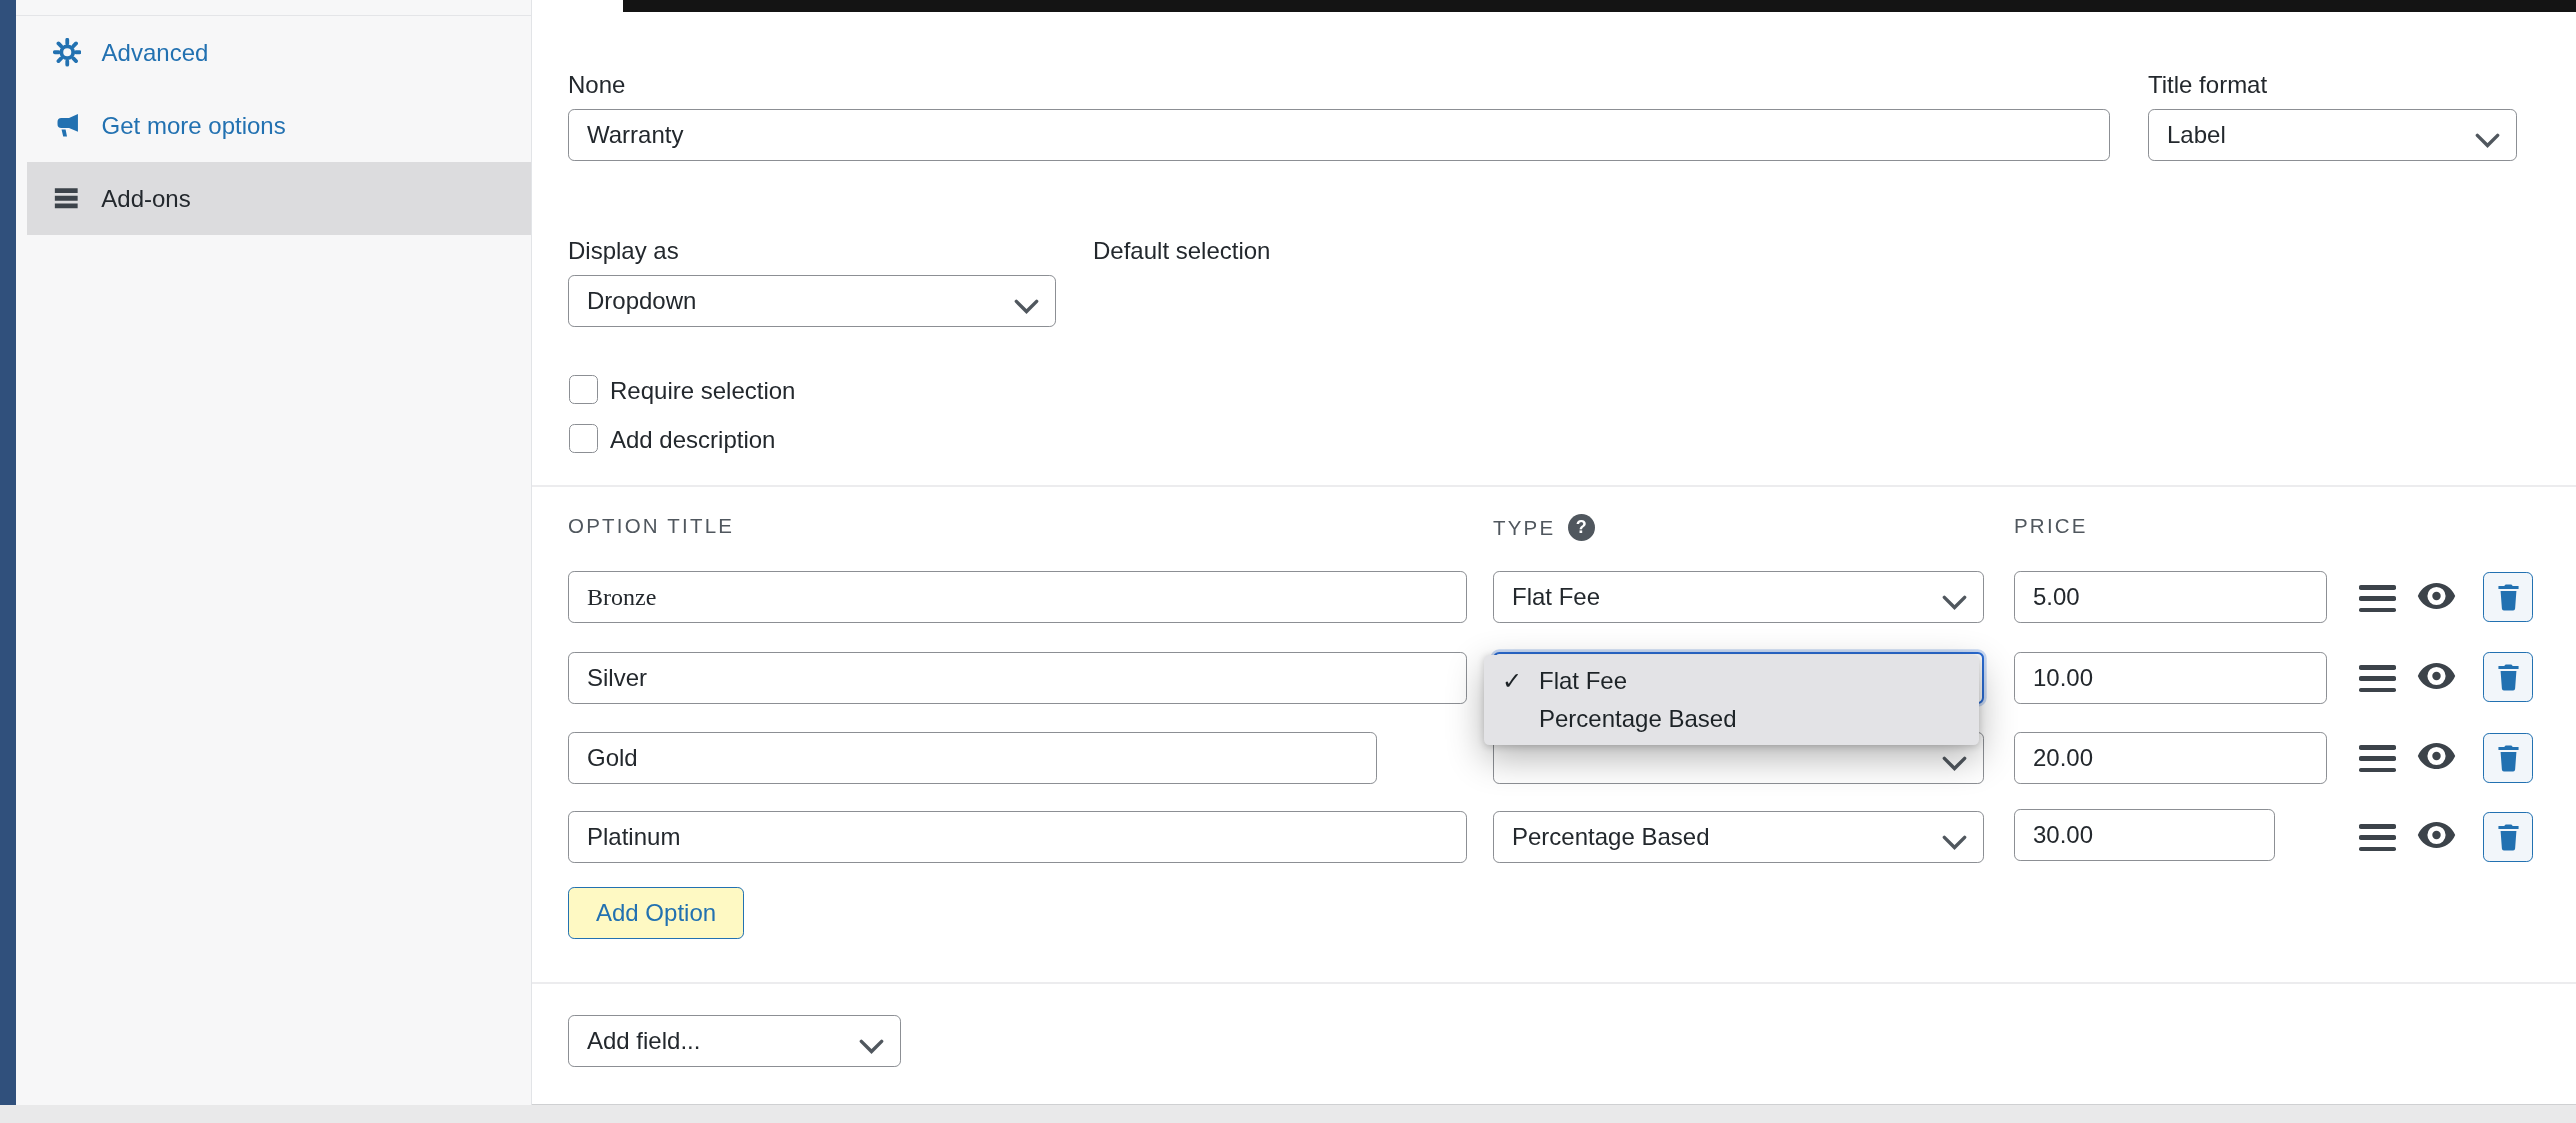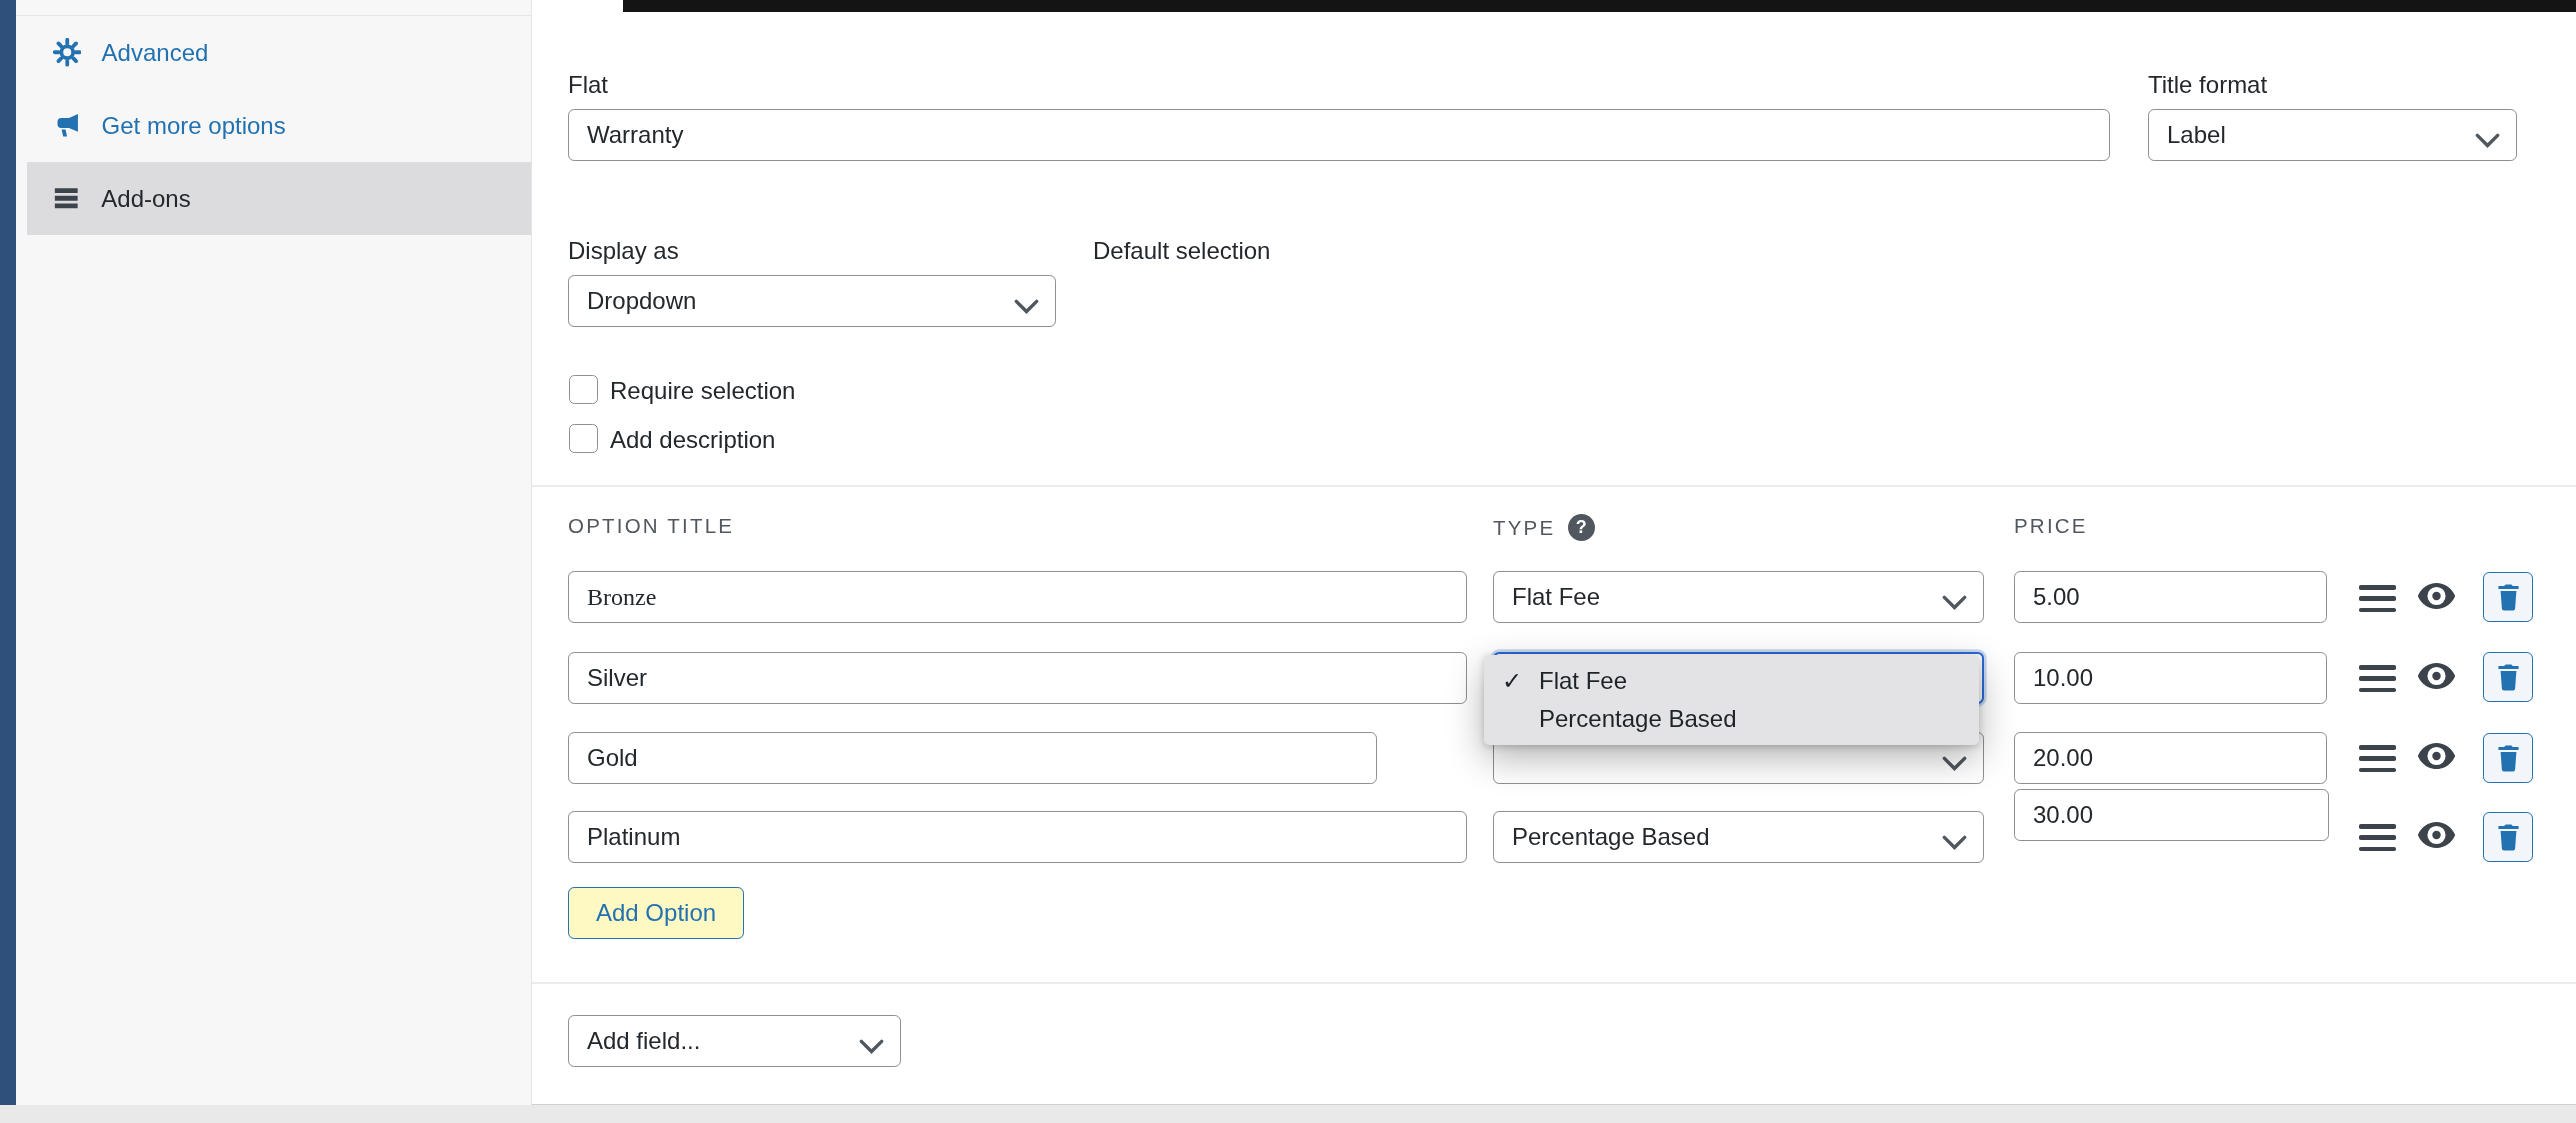--- a/index.html
+++ b/index.html
@@ -129,21 +129,21 @@
           <path d="M2 3h16v3.4H2zM2 8.3h16v3.4H2zM2 13.6h16V17H2z"></path>
         </svg>
       </span>
       <span>Add-ons</span>
     </div>
   </div>
 
   <div class="panel">
     <div class="top-strip"></div>
 
-    <div class="field-label" style="left:36px; top:71px;">Flat</div>
+    <div class="field-label" style="left:36px; top:71px;">None</div>
     <input class="ti" style="left: 36px; top: 109px; width: 1542px;" value="Warranty">
 
     <div class="field-label" style="left:1616px; top:71px;">Title format</div>
     <div class="sel" style="left:1616px; top:109px; width:369px;">
       <span>Label</span>
       <span class="chev">
         <svg viewBox="0 0 16 10">
             <path d="M1.5 1.5 8 8l6.5-6.5" fill="none" stroke="#50575e" stroke-width="2.2" stroke-linecap="round"></path>
           </svg>
       </span>
@@ -258,21 +258,21 @@
 
     <input class="ti" style="left: 36px; top: 811px; width: 899px;" value="Platinum">
     <div class="sel" style="left:961px; top:811px; width:491px;">
       <span>Percentage Based</span>
       <span class="chev">
         <svg viewBox="0 0 16 10">
             <path d="M1.5 1.5 8 8l6.5-6.5" fill="none" stroke="#50575e" stroke-width="2.2" stroke-linecap="round"></path>
           </svg>
       </span>
     </div>
-    <input class="ti" style="left: 1482px; top: 789px; width: 315px;" value="30.00">
+    <input class="ti" style="left: 1482px; top: 809px; width: 261px;" value="30.00">
     <span class="drag" style="left:1827px; top:824px;">
         <i></i>
         <i></i>
         <i></i>
       </span>
     <span class="eye" style="left:1885px; top:822px;">
       <svg viewBox="0 0 24 16">
           <path fill-rule="evenodd" fill="#3c434a" d="M12 0C7 0 2.7 3 .5 8 2.7 13 7 16 12 16s9.3-3 11.5-8C21.3 3 17 0 12 0zm0 13.6A5.6 5.6 0 1 1 12 2.4a5.6 5.6 0 0 1 0 11.2z"></path>
           <circle cx="12" cy="8" r="2.6" fill="#3c434a"></circle>
         </svg>

